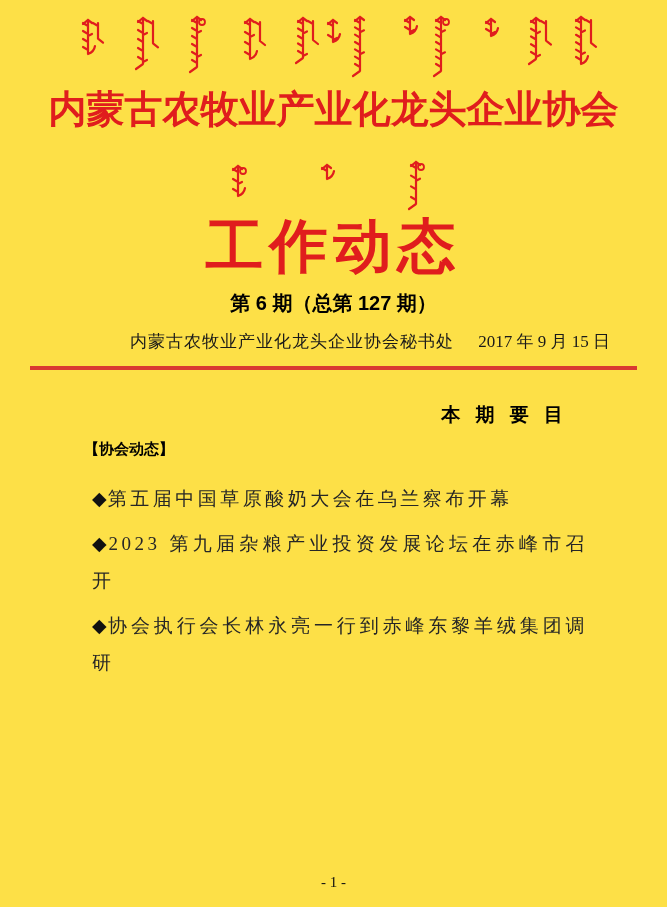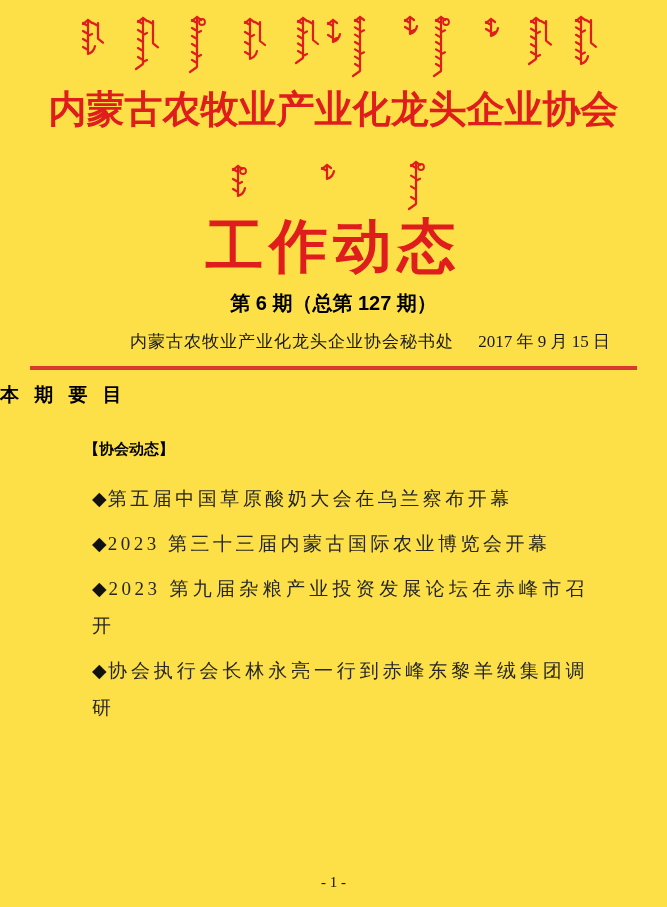--- a/index.html
+++ b/index.html
@@ -39,22 +39,22 @@
     position:absolute;top:330px;left:90px;width:480px;
     display:flex;justify-content:space-between;align-items:baseline;
     font-size:17px;color:#1a1a1a;margin-left:40px;
   }
   .publisher-row .pub{letter-spacing:1px;}
   .divider-rule{
     position:absolute;top:366px;left:30px;width:607px;height:4px;
     background:#d93931;
   }
   .toc-heading{
-    position:absolute;top:382px;left:0;width:568px;
-    text-align:left;
+    position:absolute;top:402px;left:0;width:568px;
+    text-align:right;
     font-family:"Liberation Sans","DejaVu Sans",sans-serif;
     font-size:19px;font-weight:bold;color:#000000;
     letter-spacing:5px;
   }
   .toc-section-label{
     position:absolute;top:440px;left:84px;
     font-family:"Liberation Sans","DejaVu Sans",sans-serif;
     font-size:15px;font-weight:bold;color:#000000;
   }
   .toc-list{
@@ -114,20 +114,19 @@
   </div>
 
   <div class="divider-rule"></div>
 
   <div class="toc-heading">本 期 要 目</div>
 
   <div class="toc-section-label">【协会动态】</div>
 
   <div class="toc-list">
       <div class="toc-item"><span class="bullet">◆</span><span>第五届中国草原酸奶大会在乌兰察布开幕</span></div>
-      <div class="toc-item"><span class="bullet">◆</span><span>2023 第三十三届内蒙古国际农业博览会开幕</span></div>
       <div class="toc-item"><span class="bullet">◆</span><span>2023 第九届杂粮产业投资发展论坛在赤峰市召开</span></div>
       <div class="toc-item"><span class="bullet">◆</span><span>协会执行会长林永亮一行到赤峰东黎羊绒集团调研</span></div>
     </div>
 
   <div class="page-number">- 1 -</div>
 
 </div>
 
 </body></html>

